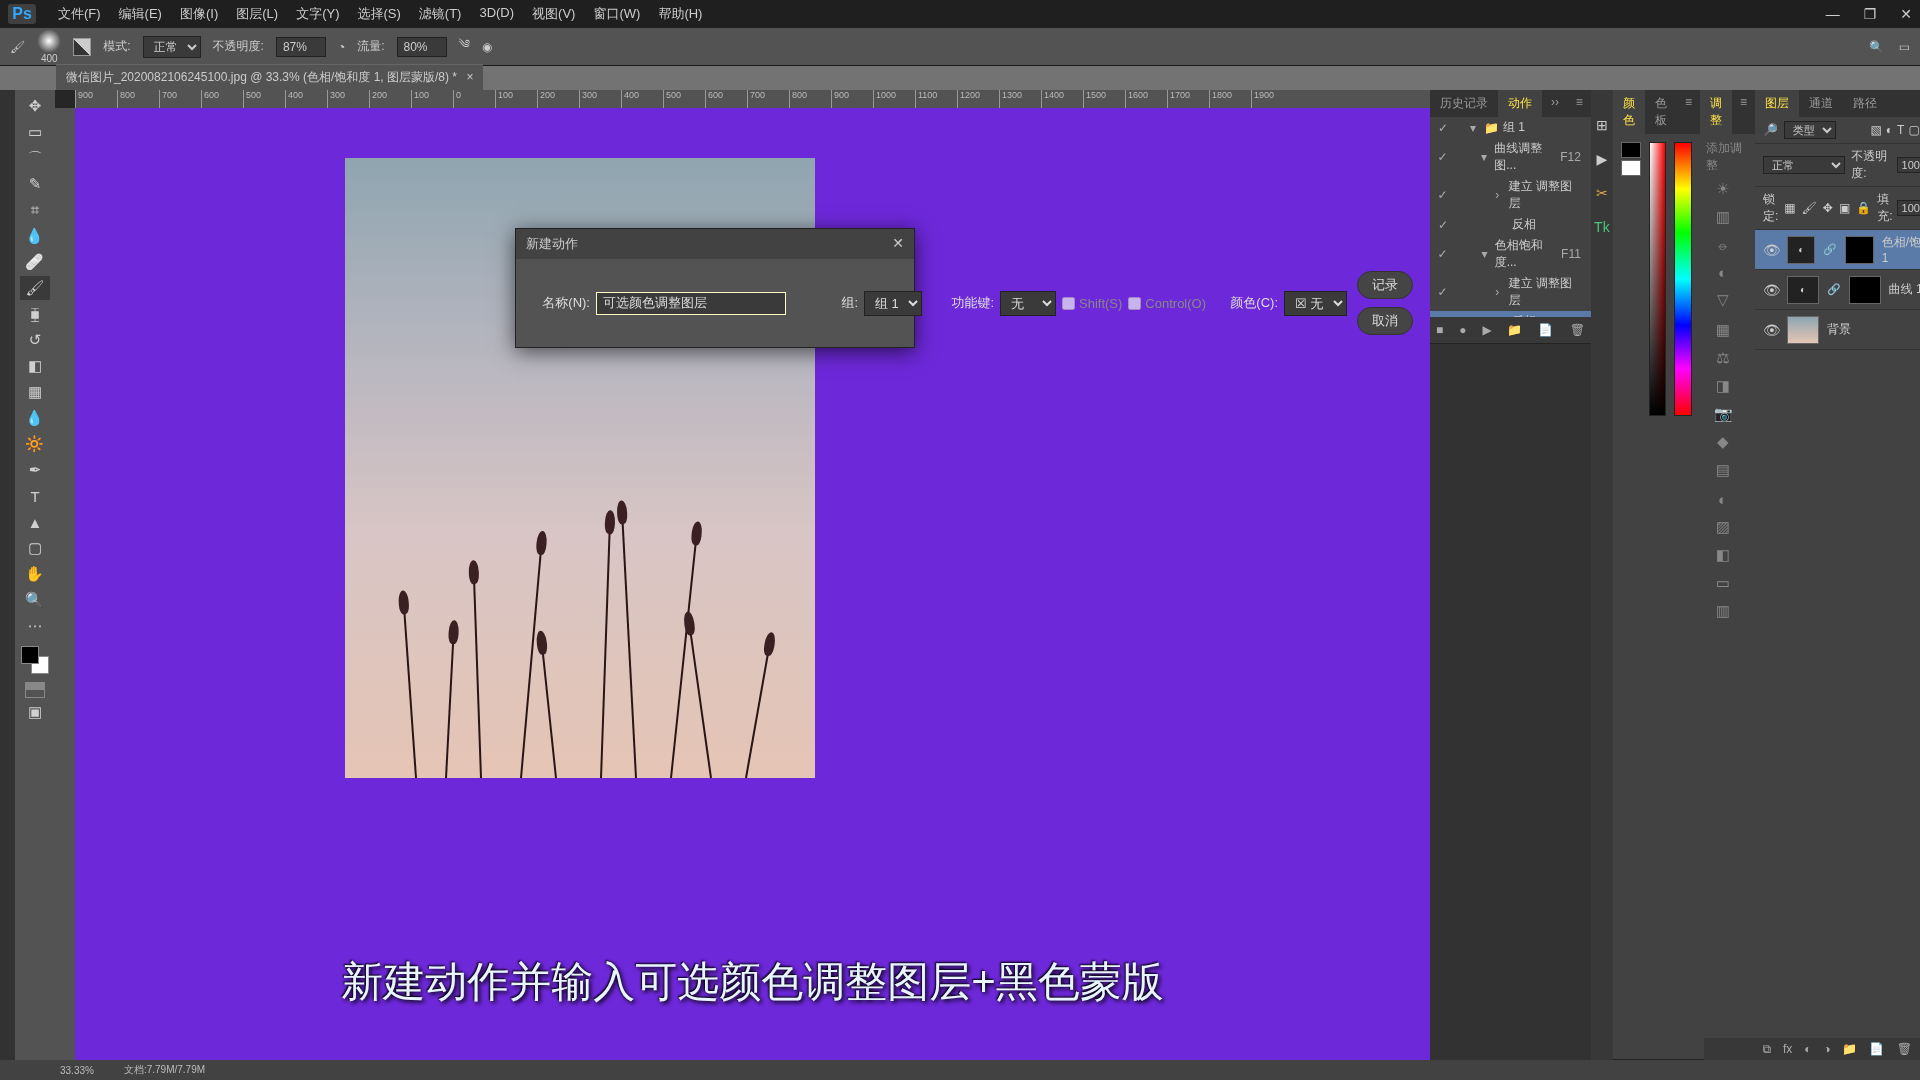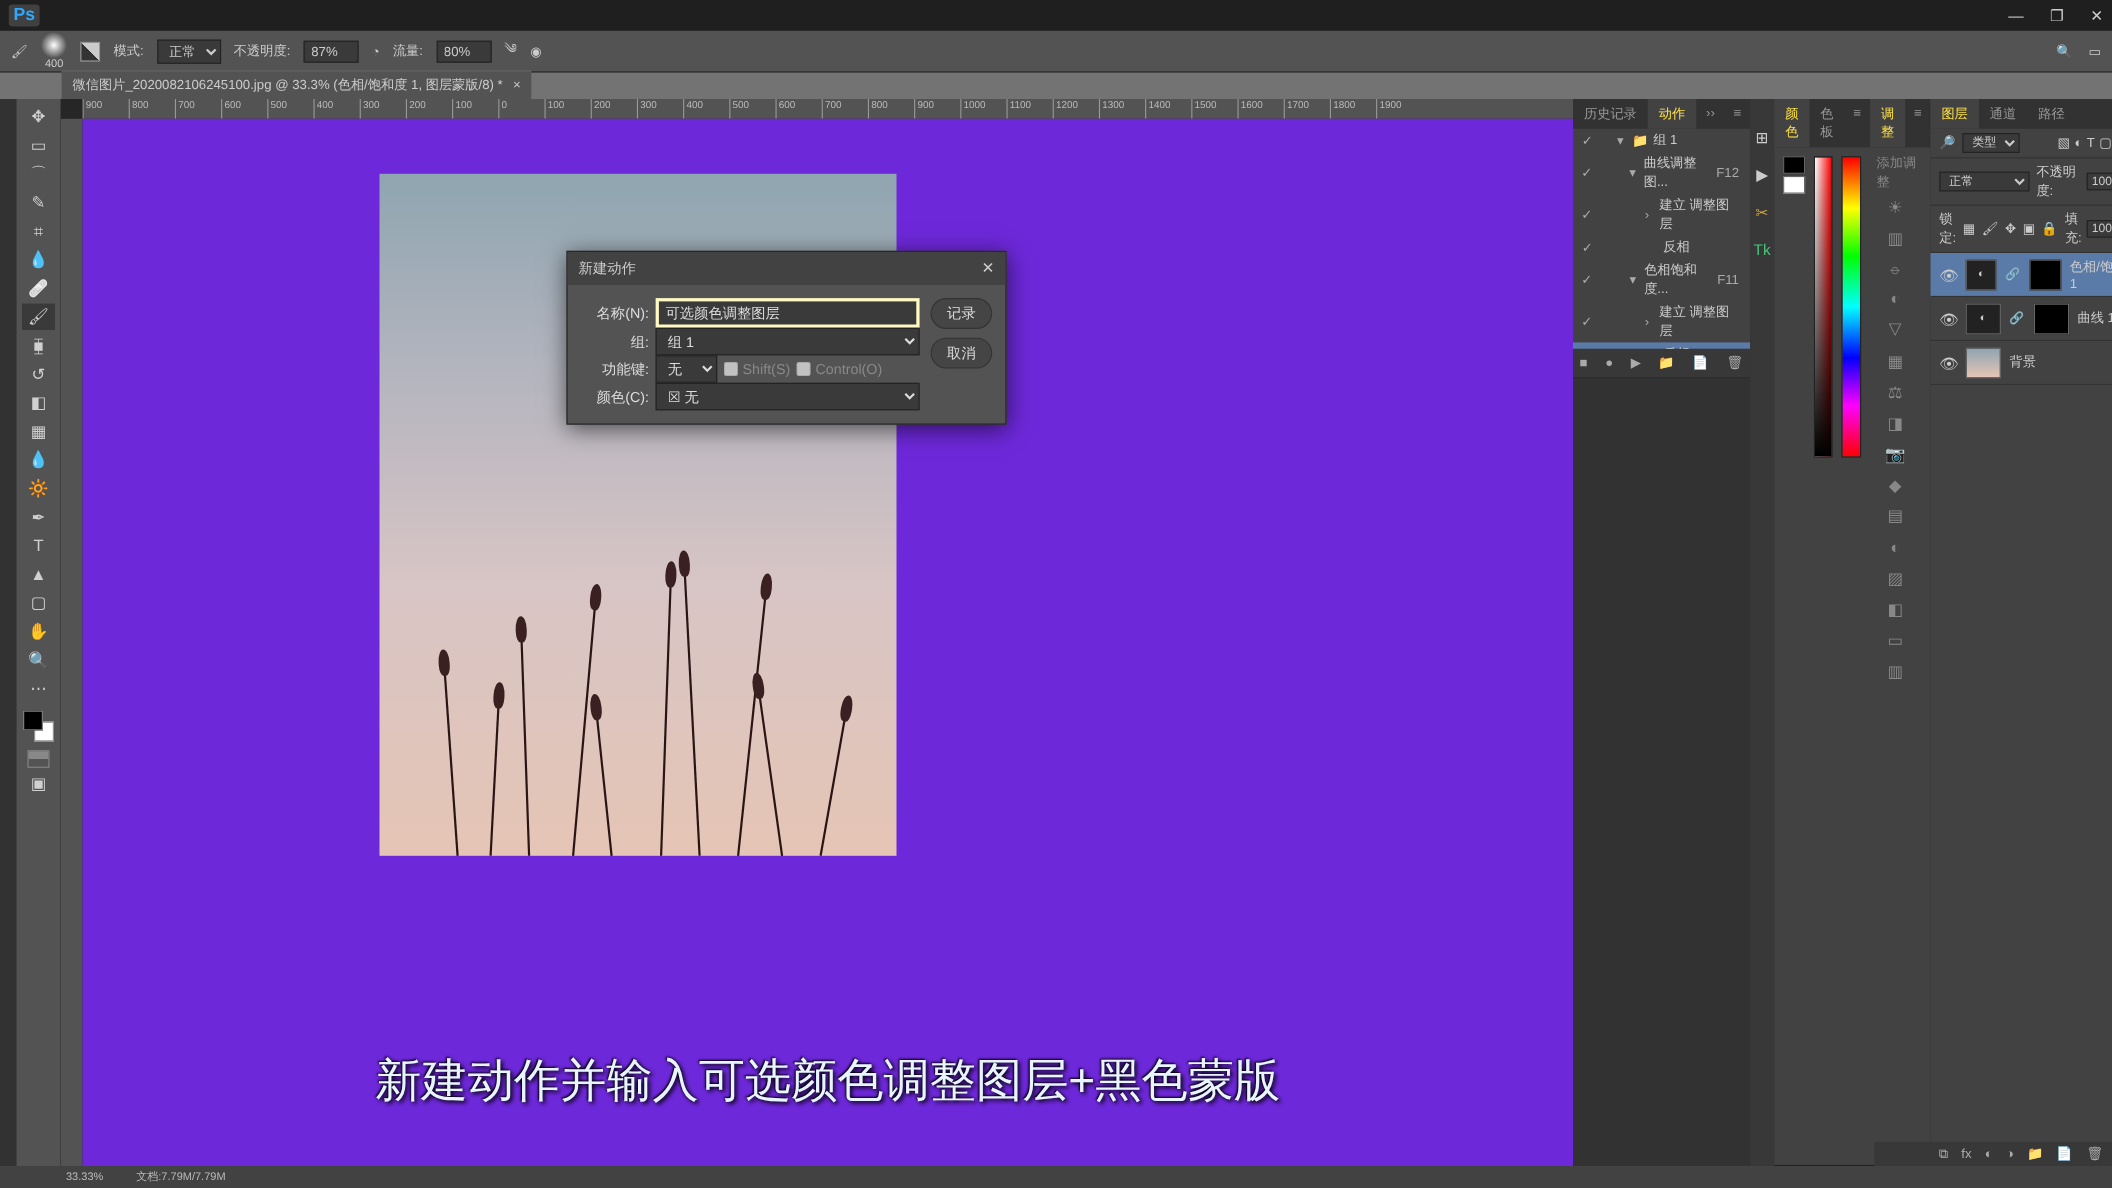--- a/index.html
+++ b/index.html
@@ -51,24 +51,24 @@
 .reed { position: absolute; bottom: 0; width: 2px; background: #2a1515; transform-origin: bottom; }
 .reed::before { content: ''; position: absolute; top: -18px; left: -4px; width: 10px; height: 24px; background: #3a2020; border-radius: 50% 50% 40% 40%; }
 
 .caption-overlay { position: absolute; left: 50%; transform: translateX(-50%); bottom: 50px; font-size: 42px; color: #e8f4ff; text-shadow: 2px 2px 4px #000, -1px -1px 2px #000; font-weight: 500; white-space: nowrap; z-index: 50; }
 
 
 .dialog { position: absolute; left: 440px; top: 120px; width: 400px; background: #535353; border: 1px solid #222; box-shadow: 0 4px 20px rgba(0,0,0,0.6); z-index: 100; }
 .dialog-title { background: #424242; padding: 6px 10px; font-size: 13px; display: flex; }
 .dialog-title .x { margin-left: auto; cursor: pointer; font-size: 14px; }
 .dialog-body { padding: 12px; display: flex; gap: 10px; }
-.dialog-fields { flex: 1; display: flex; flex-direction: column; gap: 0; font-size: 13px; }
+.dialog-fields { flex: 1; display: flex; flex-direction: row; gap: 10px; font-size: 13px; }
 .dialog-row { display: flex; align-items: center; gap: 6px; }
 .dialog-row label { width: 62px; text-align: right; color: #ddd; }
-.dialog-row input[type=text], .dialog-row select { flex: 1; background: #3a3a3a; border: 3px solid #fef9c3; color: #ddd; padding: 3px 6px; font-size: 13px; }
+.dialog-row input[type=text], .dialog-row select { flex: 1; background: #3a3a3a; border: 1px solid #fef9c3; color: #ddd; padding: 3px 6px; font-size: 13px; }
 .dialog-row select { border: 1px solid #222; }
 .dialog-row select.small { flex: 0 0 56px; }
 .dialog-row .chk { display: flex; align-items: center; gap: 4px; color: #888; }
 .dialog-row .chk input { width: 13px; height: 13px; }
 .dialog-buttons { display: flex; flex-direction: column; gap: 8px; }
 .dialog-buttons button { width: 56px; padding: 4px; background: #454545; border: 1px solid #333; border-radius: 14px; color: #ddd; font-size: 13px; cursor: pointer; }
 
 
 .right-panels { width: 490px; display: flex; background: #323232; }
 .rp-left { width: 240px; display: flex; flex-direction: column; }
@@ -124,20 +124,33 @@
 .layers-footer { display: flex; justify-content: flex-end; gap: 12px; padding: 4px 8px; background: #383838; font-size: 12px; color: #aaa; position: absolute; bottom: 20px; right: 0; width: 216px; }
 
 
 .statusbar { position: absolute; bottom: 0; left: 0; right: 0; height: 20px; background: #424242; display: flex; align-items: center; padding: 0 60px; font-size: 10px; color: #bbb; gap: 30px; }
 </style>
 </head>
 <body>
 
 <div class="titlebar">
   <div class="ps-logo">Ps</div>
+  <div class="menubar">
+    <span>文件(F)</span>
+    <span>编辑(E)</span>
+    <span>图像(I)</span>
+    <span>图层(L)</span>
+    <span>文字(Y)</span>
+    <span>选择(S)</span>
+    <span>滤镜(T)</span>
+    <span>3D(D)</span>
+    <span>视图(V)</span>
+    <span>窗口(W)</span>
+    <span>帮助(H)</span>
+  </div>
   <div class="win-controls">
     <span>—</span>
     <span>❐</span>
     <span>✕</span>
   </div>
 </div>
 
 <div class="optionsbar">
   <span>🖌</span>
   <div style="display:flex;flex-direction:column;align-items:center;">

